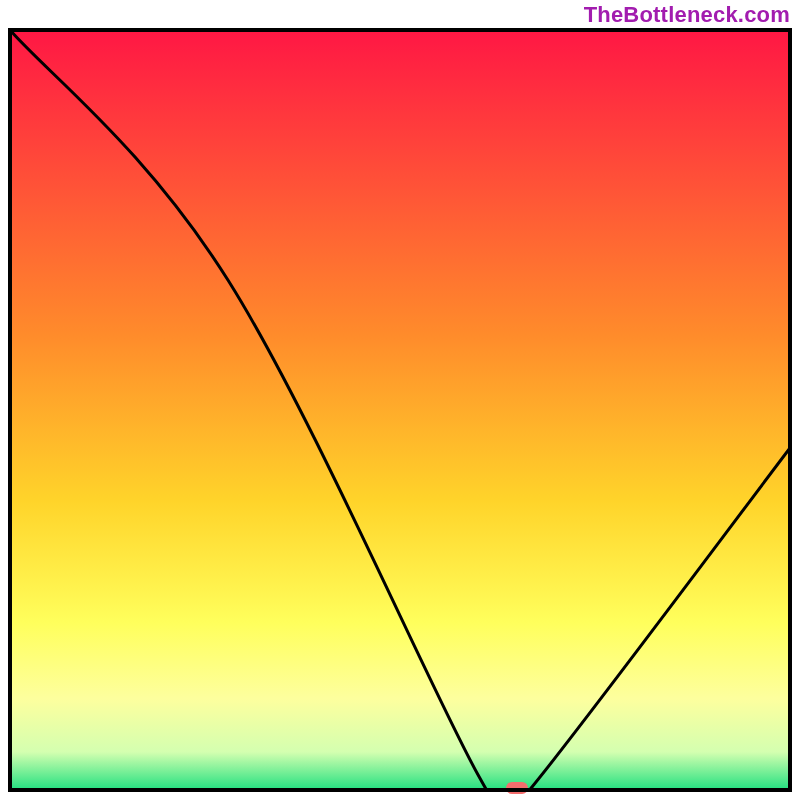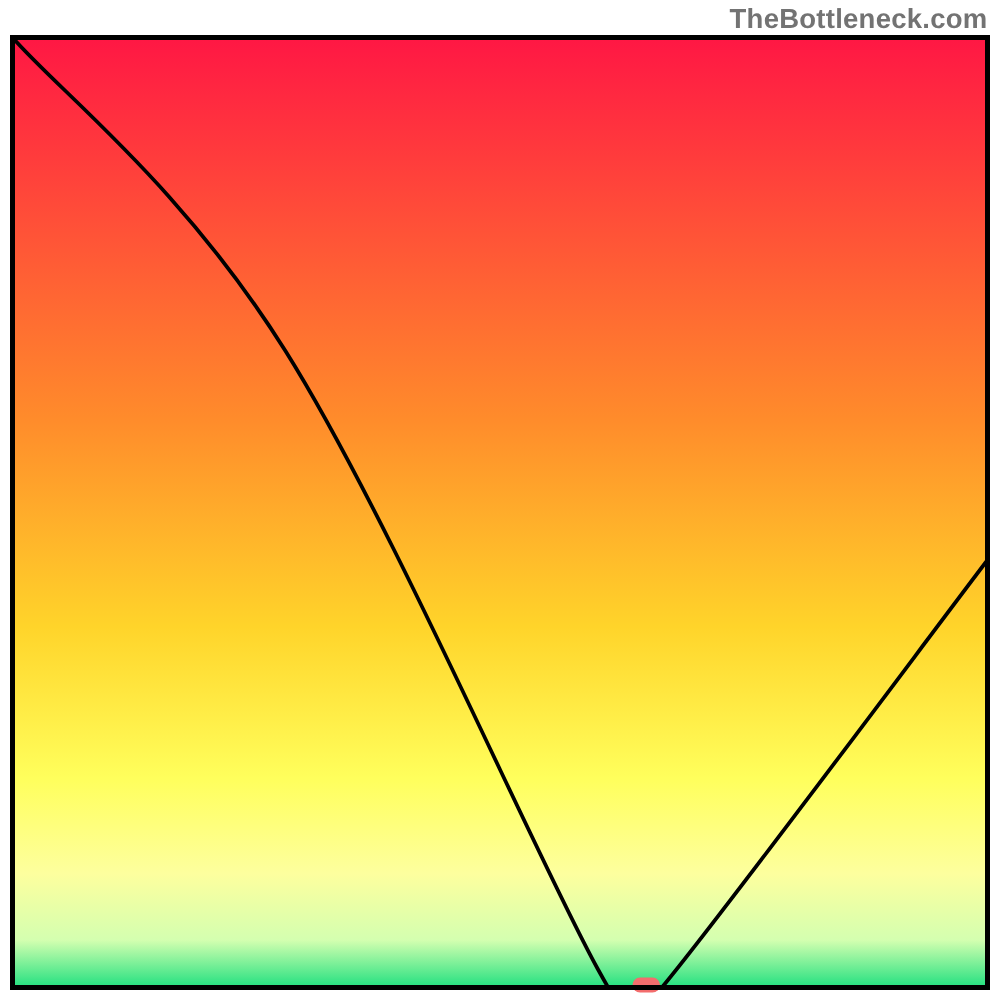--- a/index.html
+++ b/index.html
@@ -14,21 +14,21 @@
     position: relative;
     width: 800px;
     height: 800px;
   }
   .watermark {
     position: absolute;
     top: 2px;
     right: 10px;
     font-size: 22px;
     font-weight: 600;
-    color: #737373;
+    color: #a21caf;
     letter-spacing: 0.2px;
   }
   svg {
     display: block;
   }
 </style>
 </head>
 <body>
 <div class="wrap">
 

